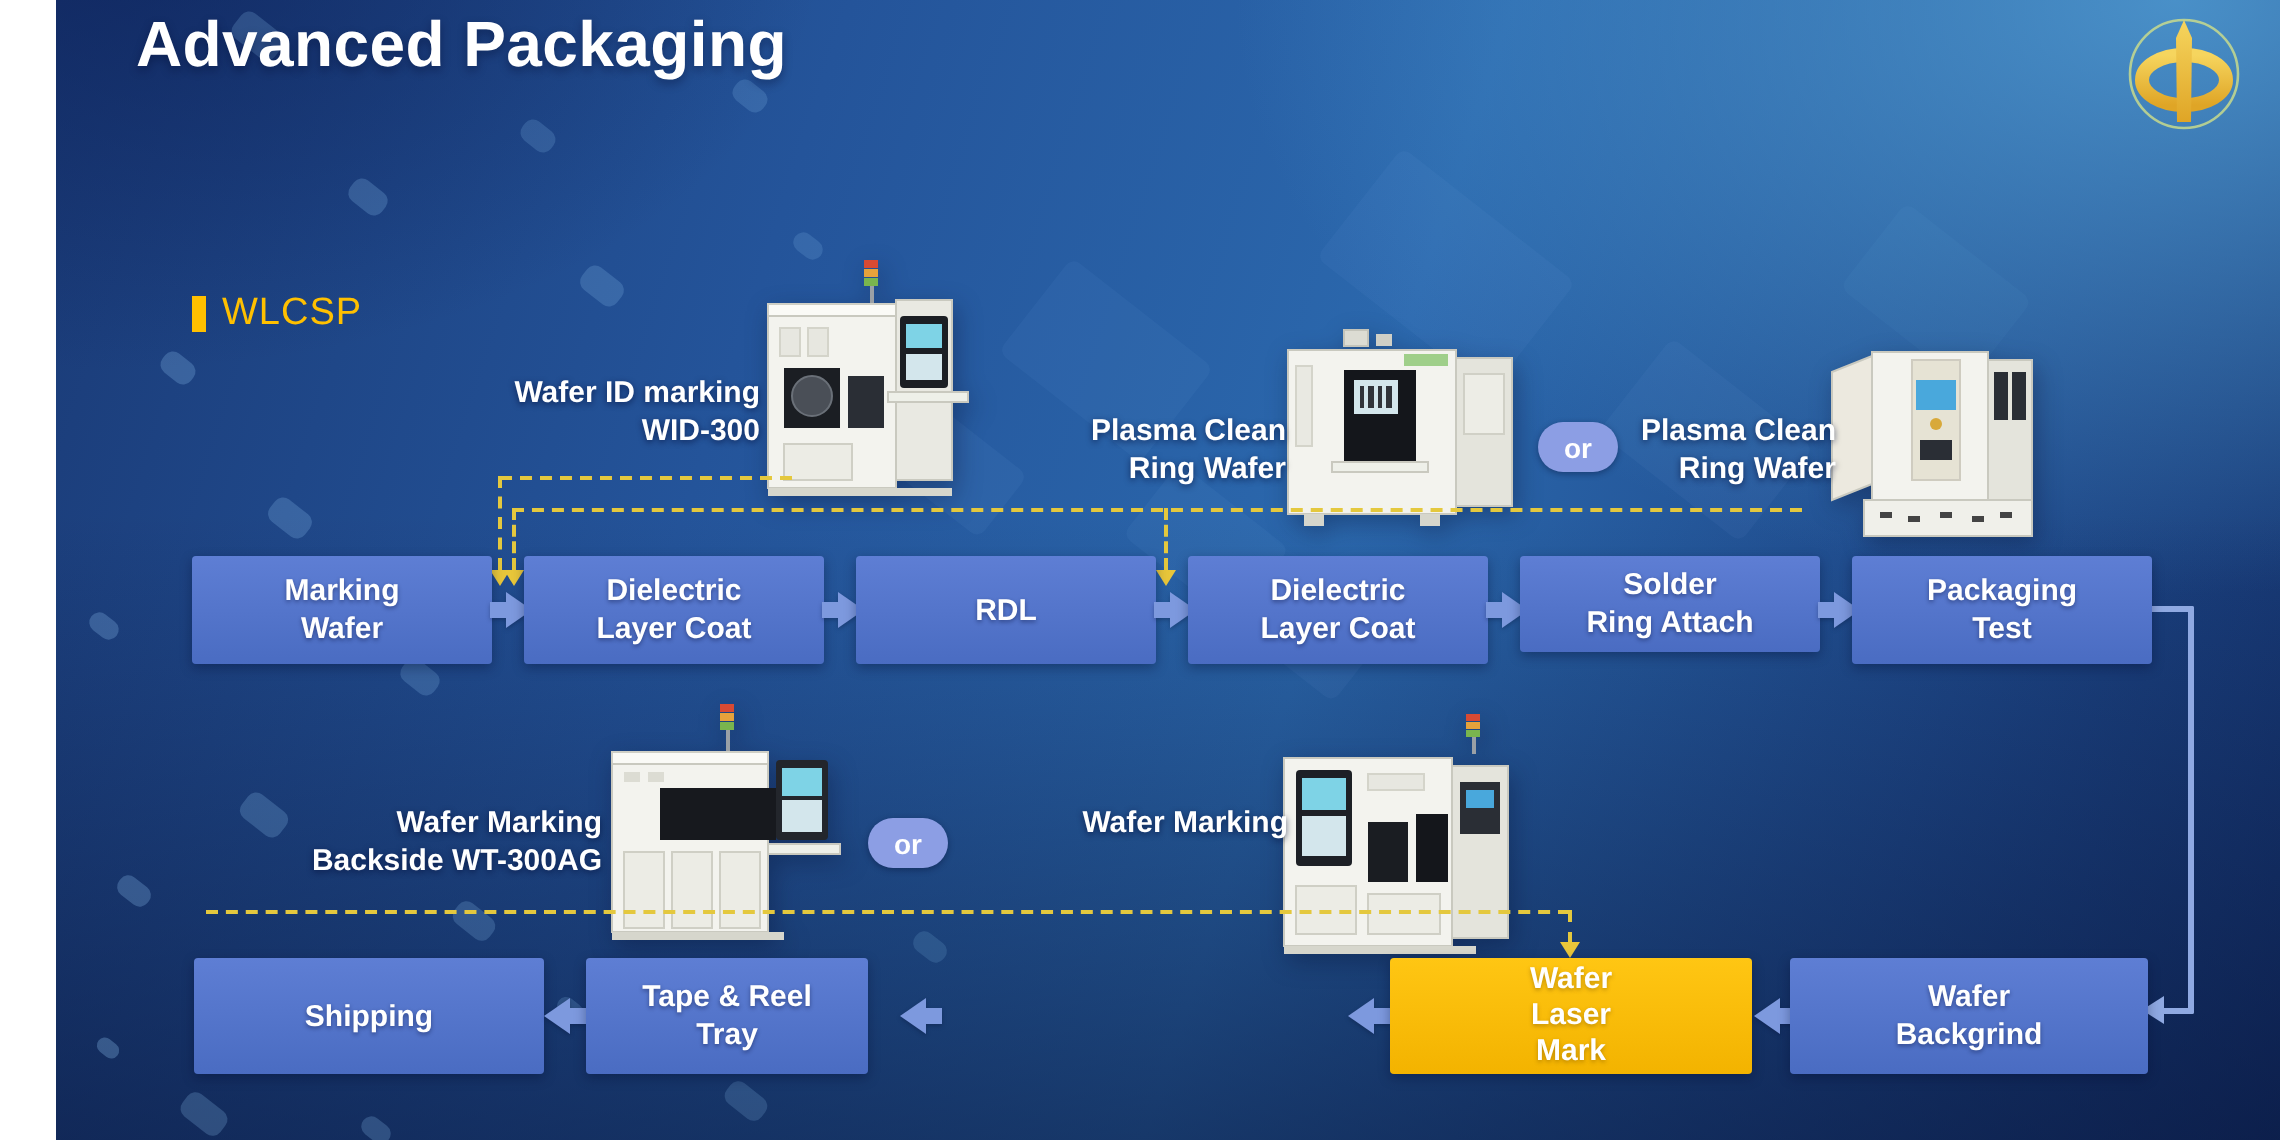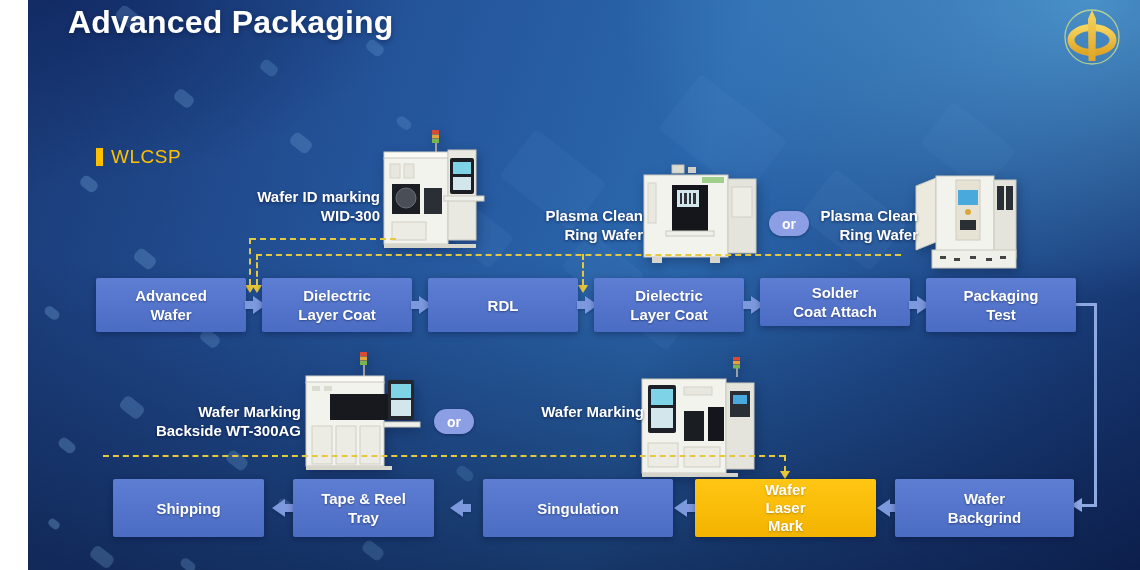--- a/index.html
+++ b/index.html
@@ -250,60 +250,57 @@
   <div class="dash-h" style="left:75px;top:455px;width:682px"></div>
   <div class="dash-v" style="left:756px;top:455px;height:17px"></div>
   <div class="yarrow" style="left:752px;top:471px"></div>
 
   <div class="bline" style="left:1046px;top:303px;width:23px;height:3px"></div>
   <div class="bline" style="left:1066px;top:303px;width:3px;height:204px"></div>
   <div class="bline" style="left:1053px;top:504px;width:16px;height:3px"></div>
   <div class="barrow" style="left:1043px;top:498px"></div>
 
   <div class="box" style="left:68px;top:278px;width:150px;height:54px">
-    <span>Advanced</span>
+    <span>Marking</span>
     <span>Wafer</span>
   </div>
   <div class="arrow-r" style="left:225px;top:296px"></div>
   <div class="box" style="left:234px;top:278px;width:150px;height:54px">
     <span>Dielectric</span>
     <span>Layer Coat</span>
   </div>
   <div class="arrow-r" style="left:391px;top:296px"></div>
   <div class="box" style="left:400px;top:278px;width:150px;height:54px">
     <span>RDL</span>
   </div>
   <div class="arrow-r" style="left:557px;top:296px"></div>
   <div class="box" style="left:566px;top:278px;width:150px;height:54px">
     <span>Dielectric</span>
     <span>Layer Coat</span>
   </div>
   <div class="arrow-r" style="left:723px;top:296px"></div>
   <div class="box" style="left:732px;top:278px;width:150px;height:48px">
     <span>Solder</span>
-    <span>Coat Attach</span>
+    <span>Ring Attach</span>
   </div>
   <div class="arrow-r" style="left:889px;top:296px"></div>
   <div class="box" style="left:898px;top:278px;width:150px;height:54px">
     <span>Packaging</span>
     <span>Test</span>
   </div>
 
-  <div class="box" style="left:85px;top:479px;width:151px;height:58px">
+  <div class="box" style="left:69px;top:479px;width:175px;height:58px">
     <span>Shipping</span>
   </div>
   <div class="arrow-l" style="left:244px;top:499px"></div>
   <div class="box" style="left:265px;top:479px;width:141px;height:58px">
     <span>Tape &amp; Reel</span>
     <span>Tray</span>
   </div>
   <div class="arrow-l" style="left:422px;top:499px"></div>
-  <div class="box" style="left:455px;top:479px;width:190px;height:58px">
-    <span>Singulation</span>
-  </div>
   <div class="arrow-l" style="left:646px;top:499px"></div>
   <div class="box gold" style="left:667px;top:479px;width:181px;height:58px;line-height:18px">
     <span>Wafer</span>
     <span>Laser</span>
     <span>Mark</span>
   </div>
   <div class="arrow-l" style="left:849px;top:499px"></div>
   <div class="box" style="left:867px;top:479px;width:179px;height:58px">
     <span>Wafer</span>
     <span>Backgrind</span>

